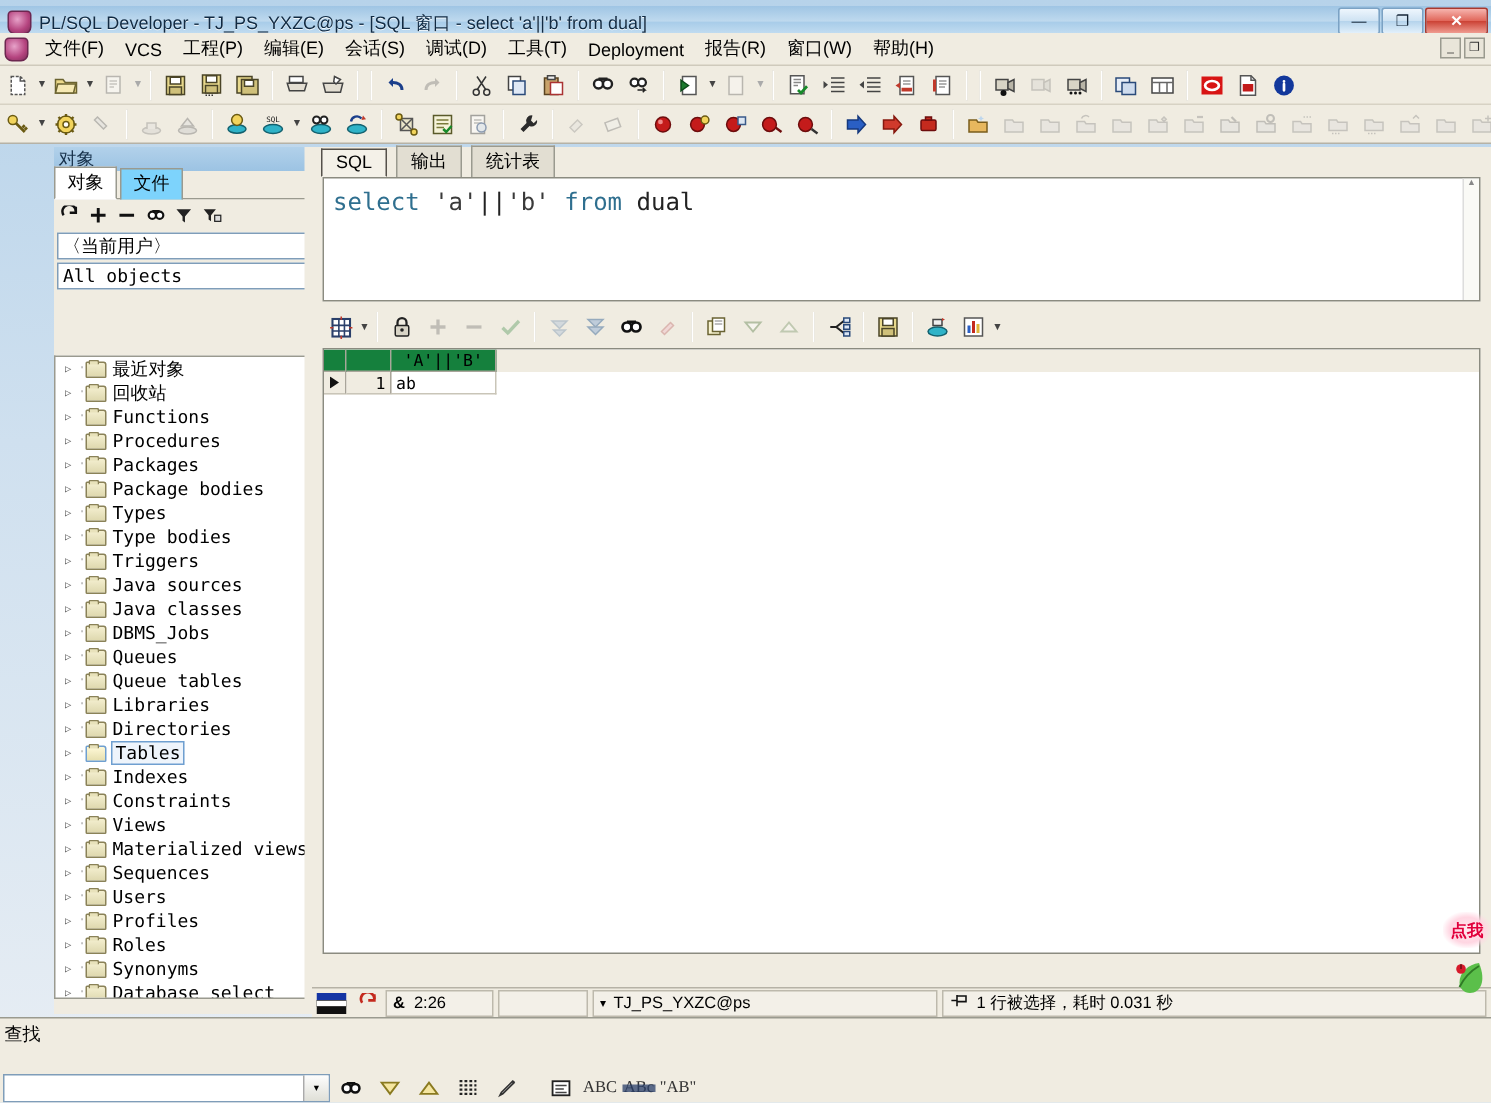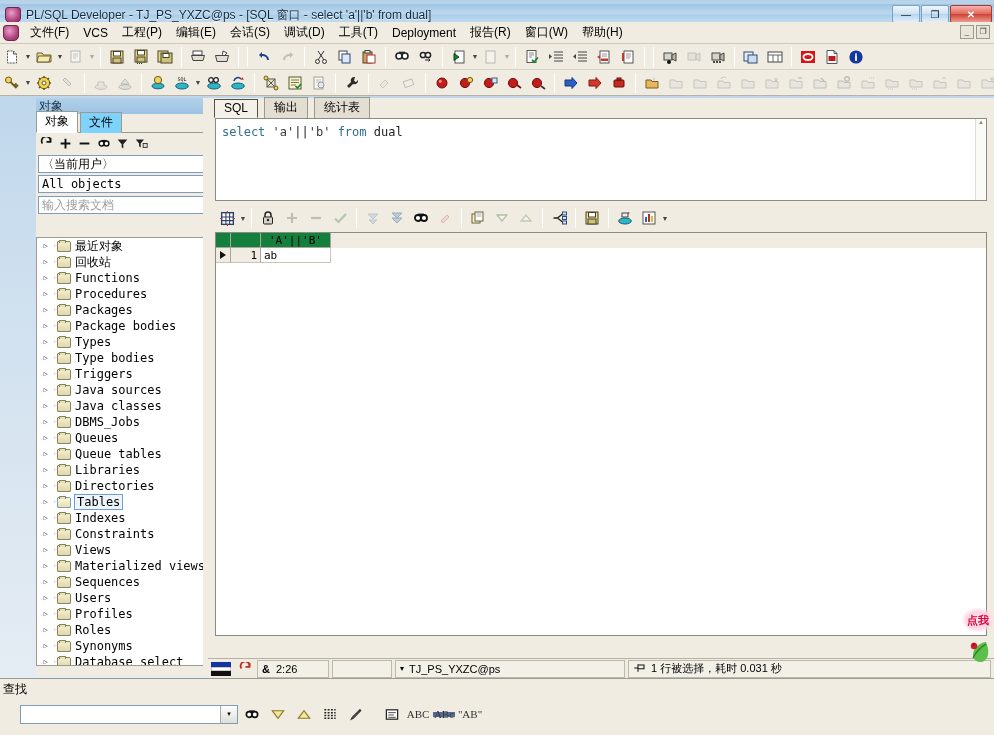--- a/index.html
+++ b/index.html
@@ -210,21 +210,21 @@
   }
   .ed-tab.active { background:#f4f1e8; border-color:#55514a; font-weight:normal;
                    border-bottom:1px solid #f4f1e8; }
 
   .sqlbox {
     position:absolute; left:7px; top:20px; width:772px; height:83px;
     background:#fff; border:1px solid #8b8b80;
     overflow:hidden;
   }
   .sqlbox .code {
-    padding:6px 0 0 6px; font-family:"DejaVu Sans Mono", monospace; font-size:12px;
+    padding:6px 0 0 6px; font-family:"DejaVu Sans Mono", monospace; font-size:16px;
     white-space:pre; letter-spacing:0;
   }
   .kw { color:#2f6f8f; }
   .str { color:#3a3a3a; }
   .pln { color:#222; }
   .sqlbox .vscroll {
     position:absolute; right:0; top:0; width:11px; bottom:0; background:#fafaf6;
     border-left:1px solid #ddd;
   }
   .sqlbox .vscroll .tri { font-size:6px; text-align:center; color:#888; }
@@ -272,21 +272,21 @@
     font-family:"Liberation Sans", sans-serif;
   }
   .sb-flat { border:none; background:transparent; }
 
   
   .findpanel {
     position:absolute; left:0; top:678px; width:994px; height:57px;
     background:#f0ece1; border-top:1px solid #9a9a8f;
   }
   .fp-title { font-size:12px; padding:2px 0 0 3px; color:#000; }
-  .fp-row { display:flex; align-items:center; padding-left:20px; margin-top:5px; gap:2px; }
+  .fp-row { display:flex; align-items:center; padding-left:2px; margin-top:16px; gap:2px; }
   .fp-combo {
     width:218px; height:19px; background:#fff; border:1px solid #7f9db9;
     position:relative; display:flex; align-items:center; padding-left:3px;
     font-size:12px;
   }
   .fp-combo .arrow {
     position:absolute; right:0; top:0; width:17px; height:17px;
     background: linear-gradient(180deg,#fdfdfd,#dfdfd7); border-left:1px solid #aaa;
     display:flex; align-items:center; justify-content:center; font-size:7px;
   }
@@ -853,21 +853,20 @@
     </div>
 
     <div class="lp-combo">
       <span>〈当前用户〉</span>
       <span class="arrow">▼</span>
     </div>
     <div class="lp-combo">
       <span>All objects</span>
       <span class="arrow">▼</span>
     </div>
-    <div class="lp-search">输入搜索文档</div>
 
     <div class="lp-tree">
       <div id="tree-list">
           <div class="tree-item">
             <span class="tri">▷</span>
             <span class="dots">·</span>
             <span class="folder"></span>
             <span class="lbl">最近对象</span>
           </div>
           <div class="tree-item">

